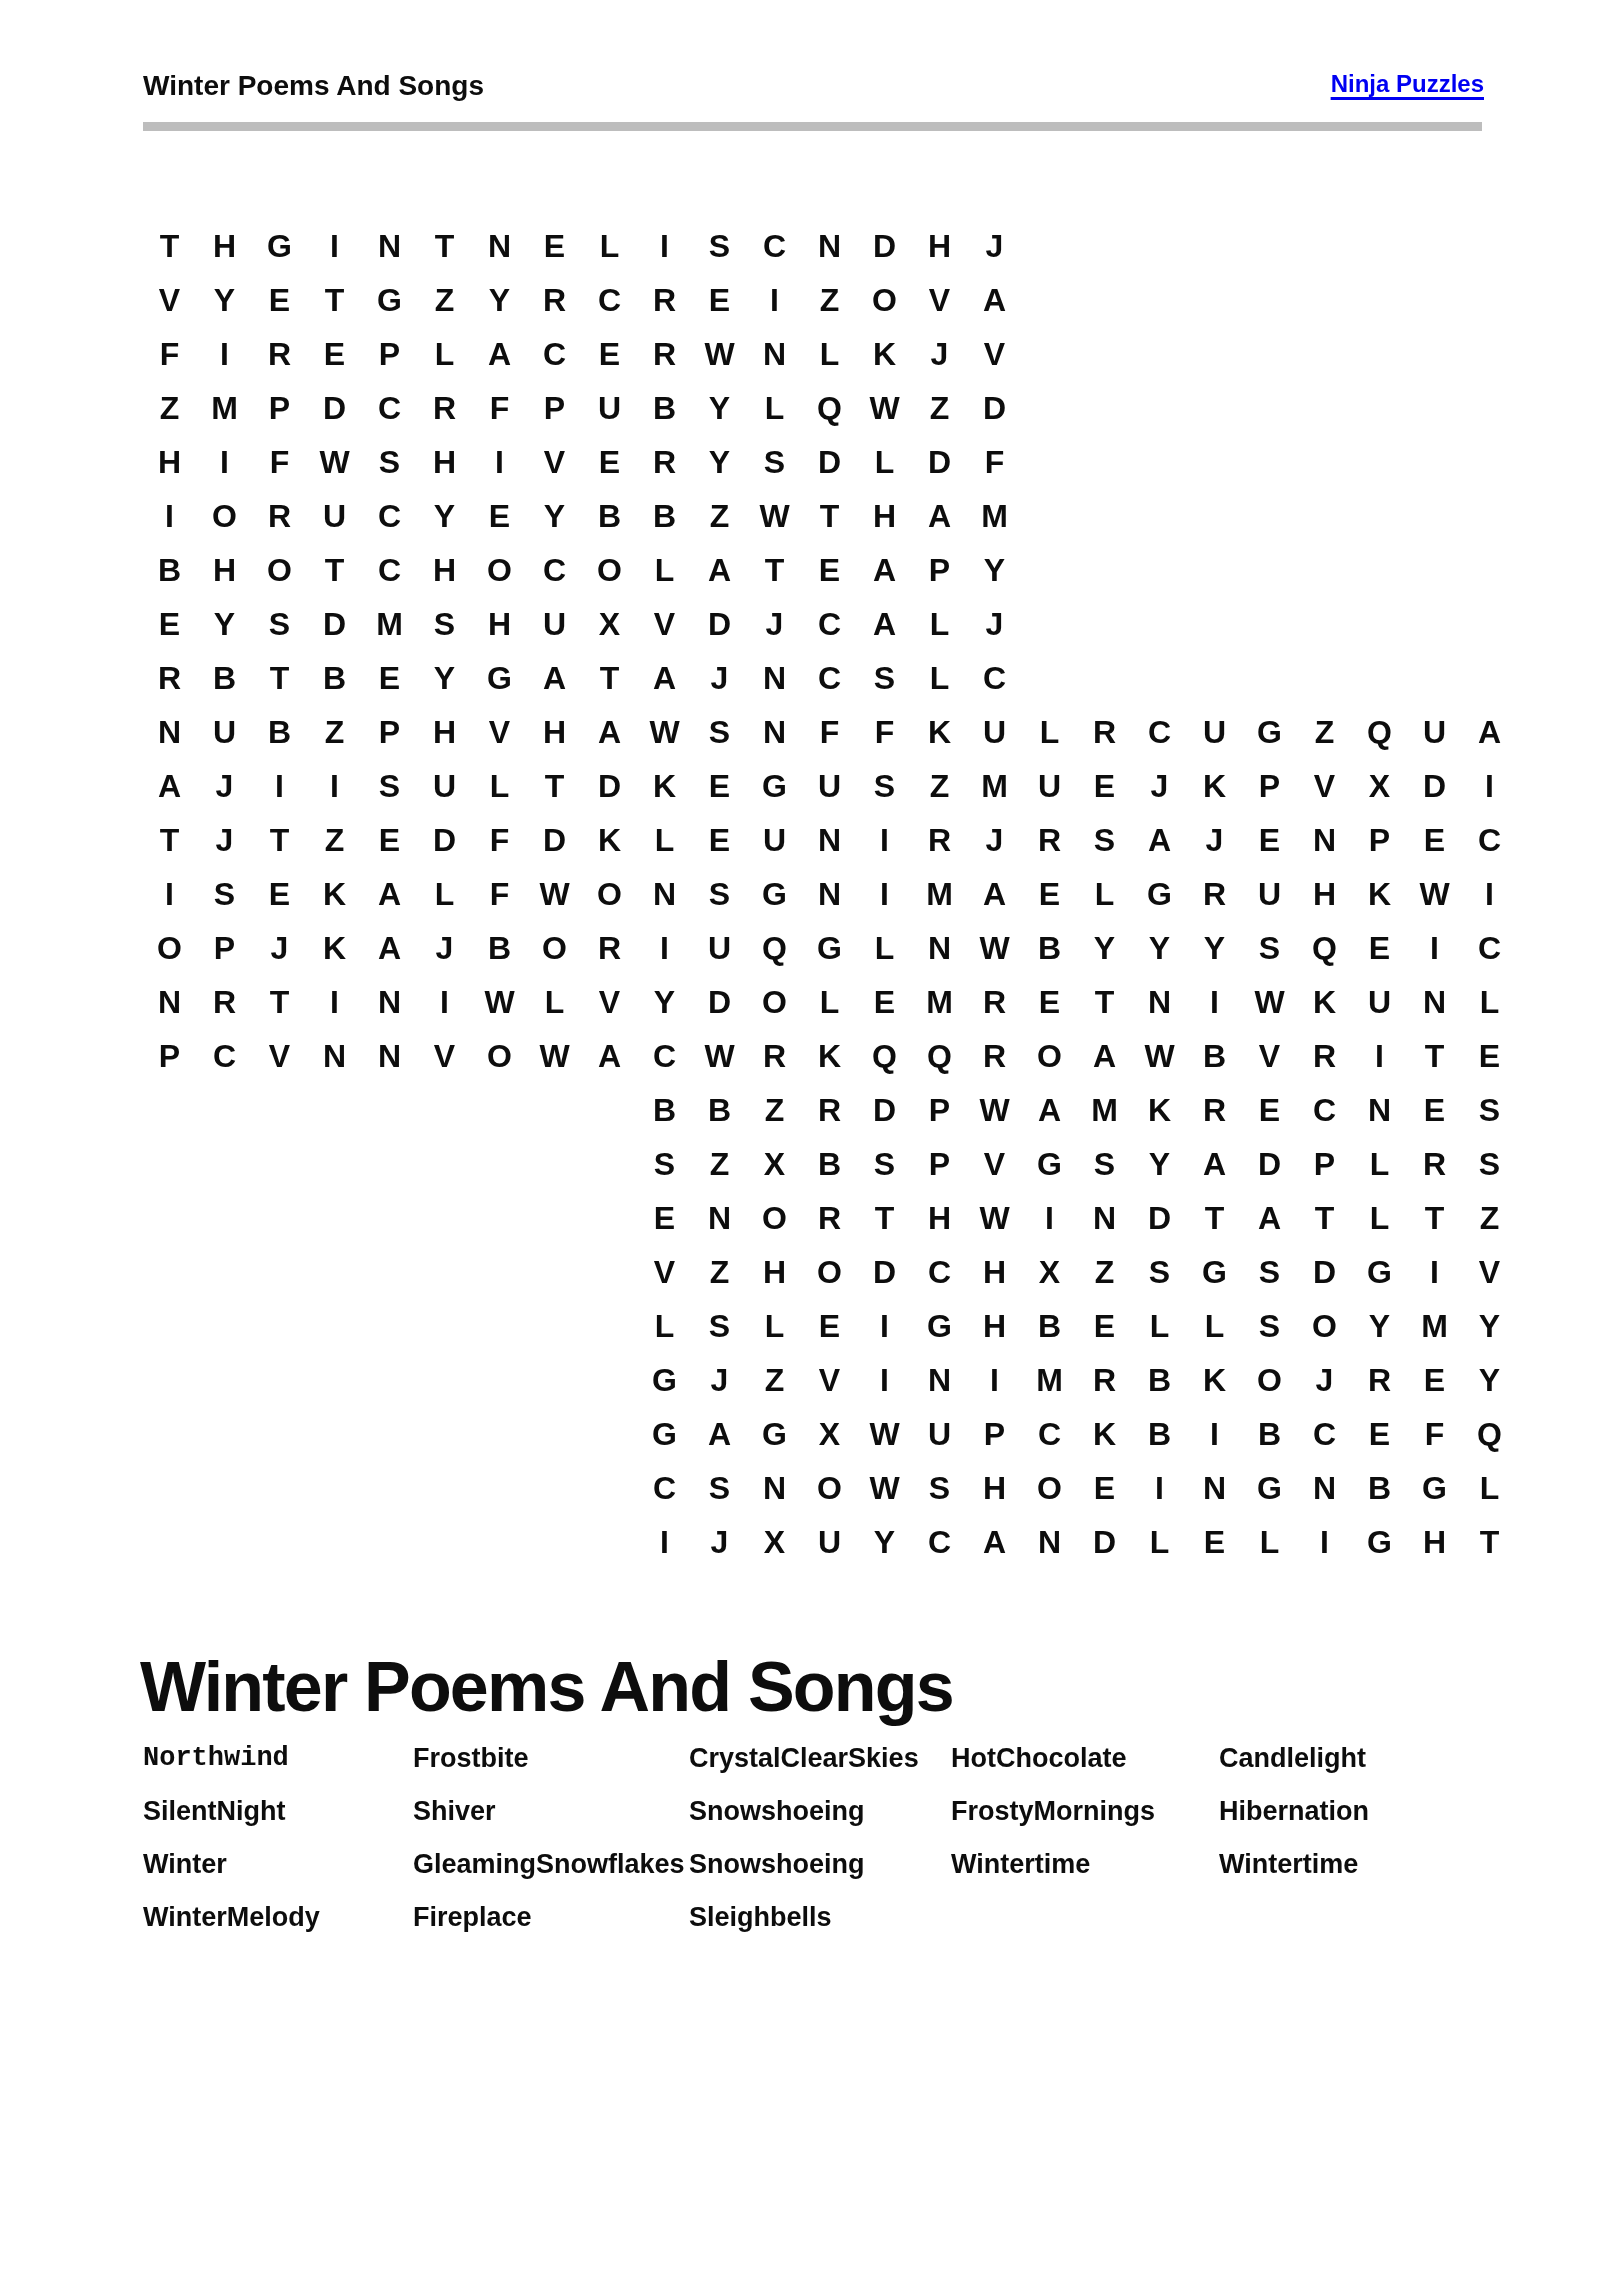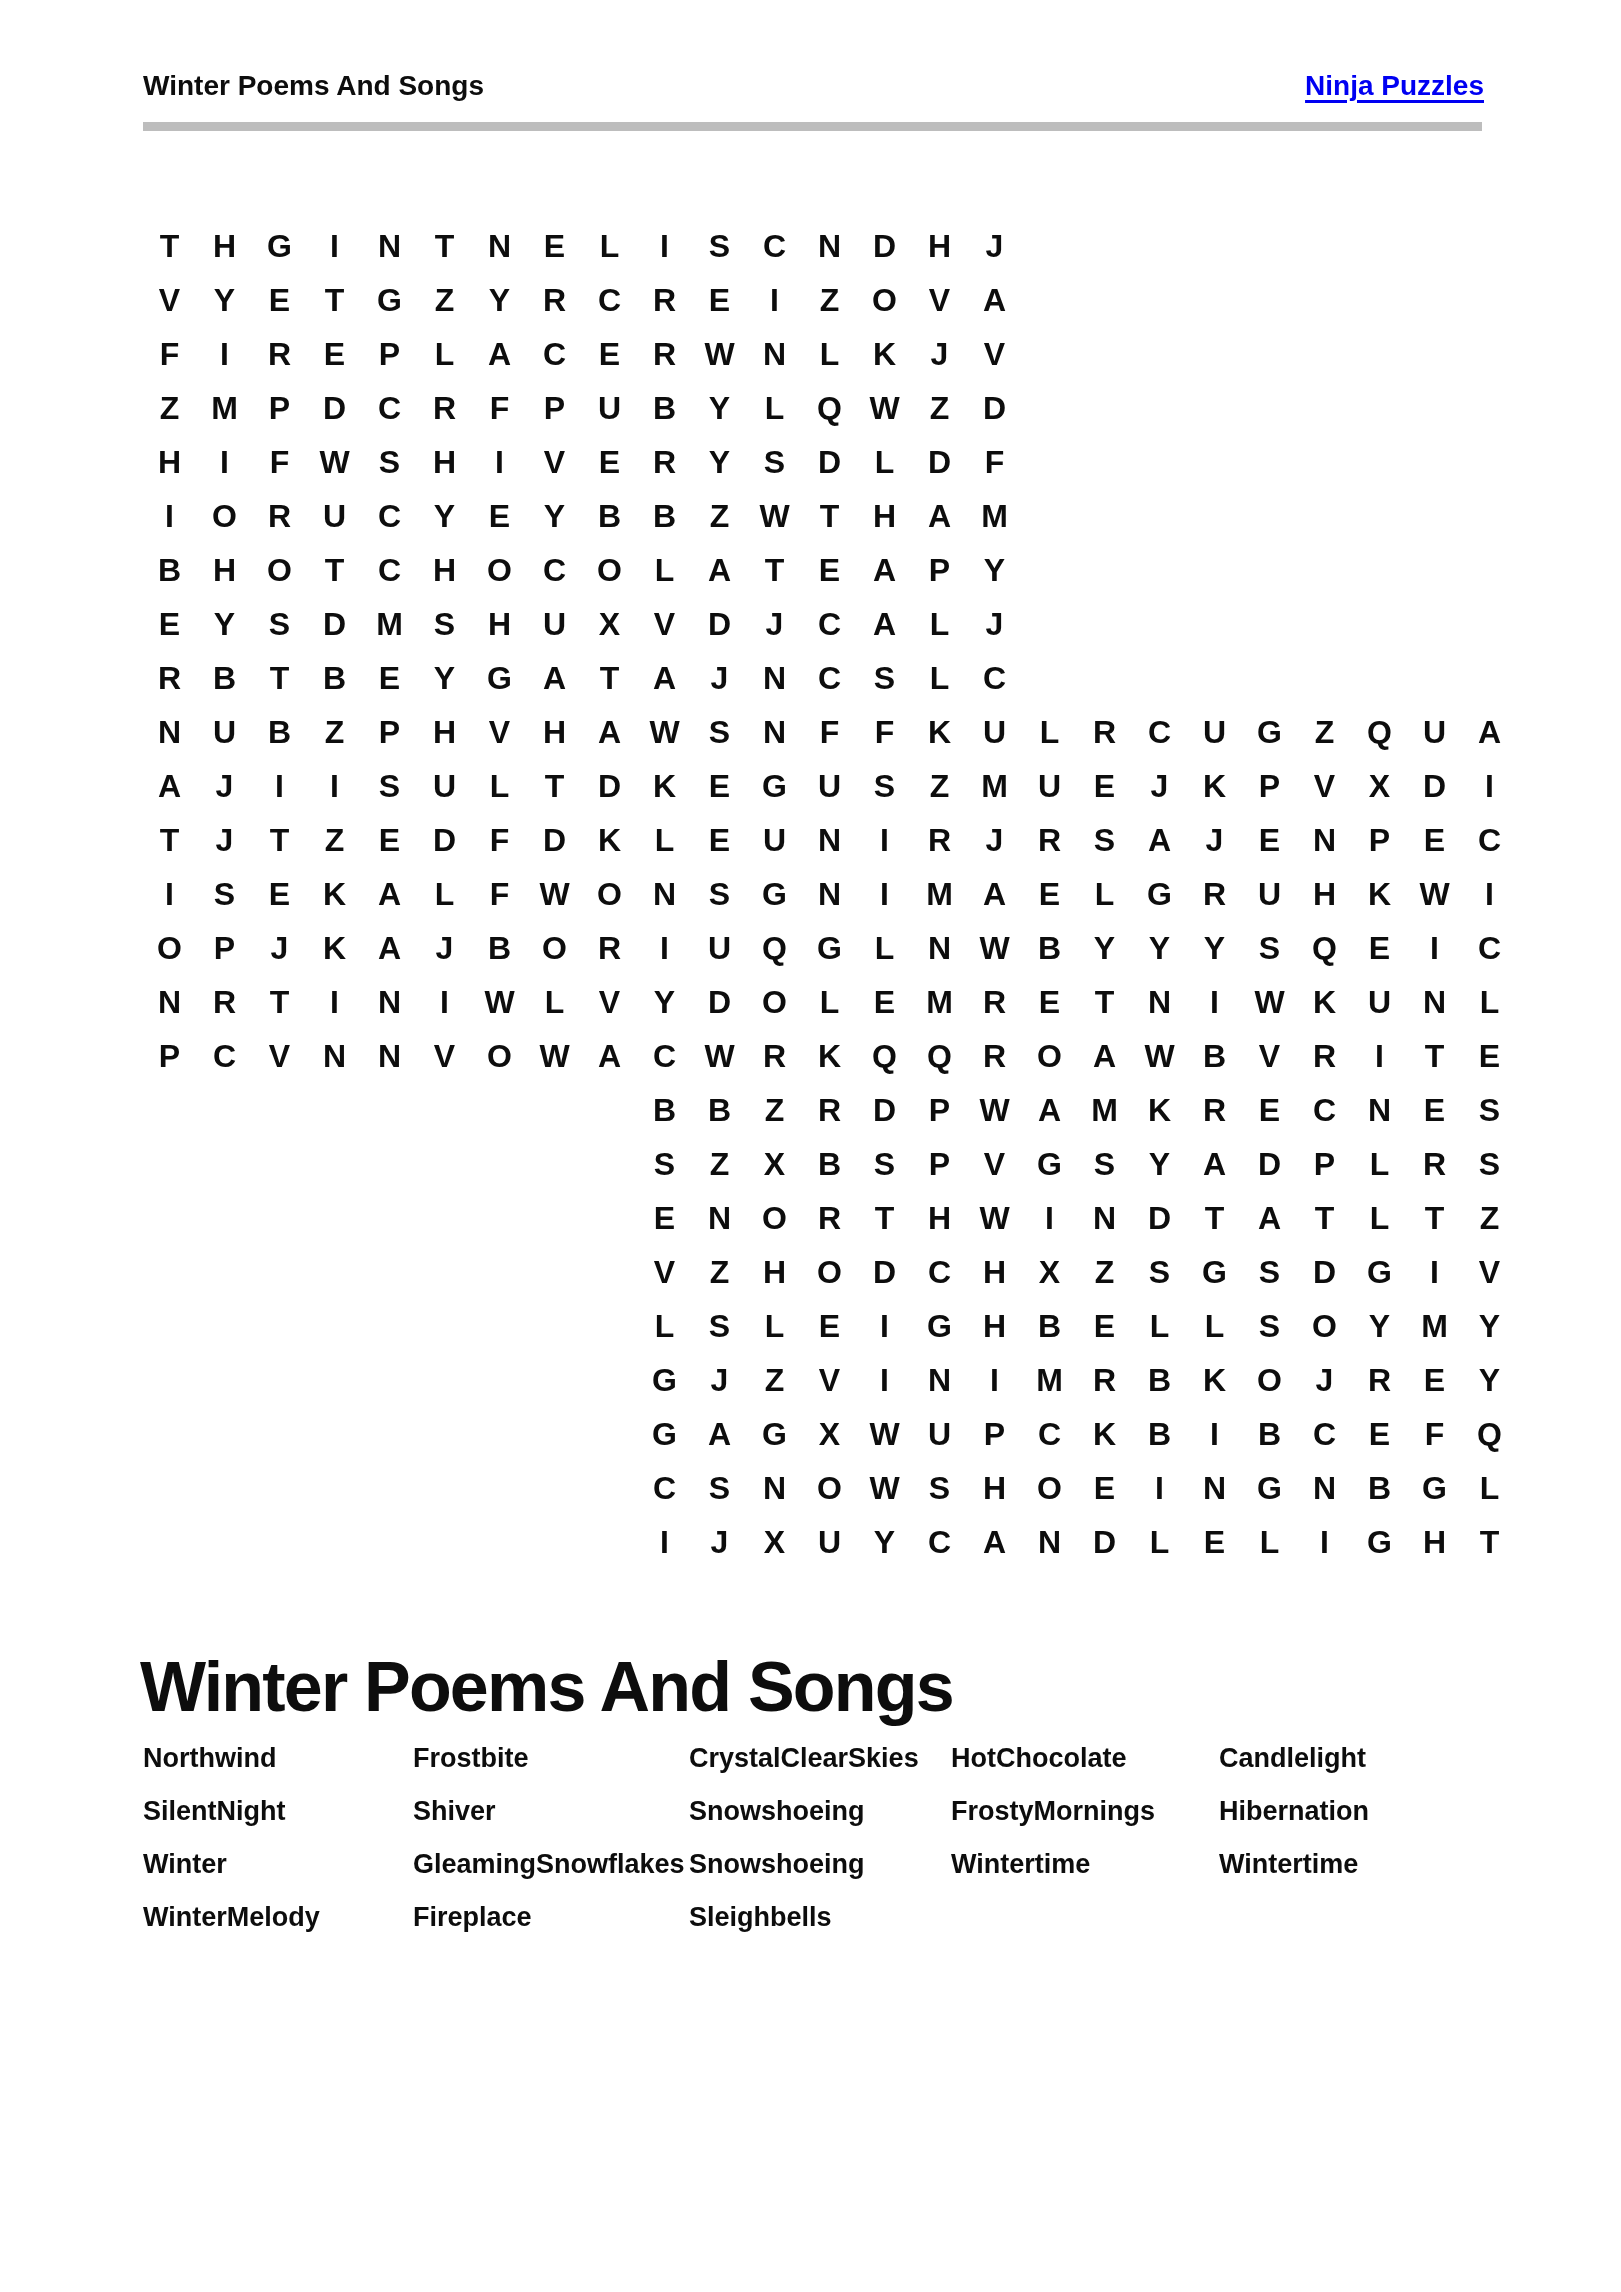--- a/index.html
+++ b/index.html
@@ -13,21 +13,21 @@
   .page { position: absolute; left: 0; top: 0; width: 1621px; height: 2293px; }
 
   .header-title {
     position: absolute; left: 143px; top: 72px;
     font-size: 28px; font-weight: bold; line-height: 1;
     color: var(--ink, #0d0d0d);
     letter-spacing: 0px;
   }
   .header-link {
     position: absolute; right: 137px; top: 72px;
-    font-size: 28px; font-weight: bold; line-height: 1;
+    font-size: 24px; font-weight: bold; line-height: 1;
     color: var(--link-color, #0000f2);
     text-decoration-thickness: 2.7px;
     text-underline-offset: 4.5px;
     cursor: pointer;
   }
   .divider {
     position: absolute; left: 143px; top: 122px;
     width: 1339px; height: 9px;
     background: var(--divider-color, #bdbdbd);
   }
@@ -536,21 +536,21 @@
       <span class="cell" style="grid-row-start: 25; grid-column-start: 21;">L</span>
       <span class="cell" style="grid-row-start: 25; grid-column-start: 22;">I</span>
       <span class="cell" style="grid-row-start: 25; grid-column-start: 23;">G</span>
       <span class="cell" style="grid-row-start: 25; grid-column-start: 24;">H</span>
       <span class="cell" style="grid-row-start: 25; grid-column-start: 25;">T</span>
     </div>
 
   <h1 class="puzzle-title">Winter Poems And Songs</h1>
 
   <div class="words" id="words">
-      <span class="word" style="left: 0px; top: 0px;">Northwind</span>
+      <span class="word" style="left: 0px; top: 0px; font-family: Liberation Mono, monospace;">Northwind</span>
       <span class="word" style="left: 0px; top: 53px;">SilentNight</span>
       <span class="word" style="left: 0px; top: 106px;">Winter</span>
       <span class="word" style="left: 0px; top: 159px;">WinterMelody</span>
       <span class="word" style="left: 270px; top: 0px;">Frostbite</span>
       <span class="word" style="left: 270px; top: 53px;">Shiver</span>
       <span class="word" style="left: 270px; top: 106px;">GleamingSnowflakes</span>
       <span class="word" style="left: 270px; top: 159px;">Fireplace</span>
       <span class="word" style="left: 546px; top: 0px;">CrystalClearSkies</span>
       <span class="word" style="left: 546px; top: 53px;">Snowshoeing</span>
       <span class="word" style="left: 546px; top: 106px;">Snowshoeing</span>

